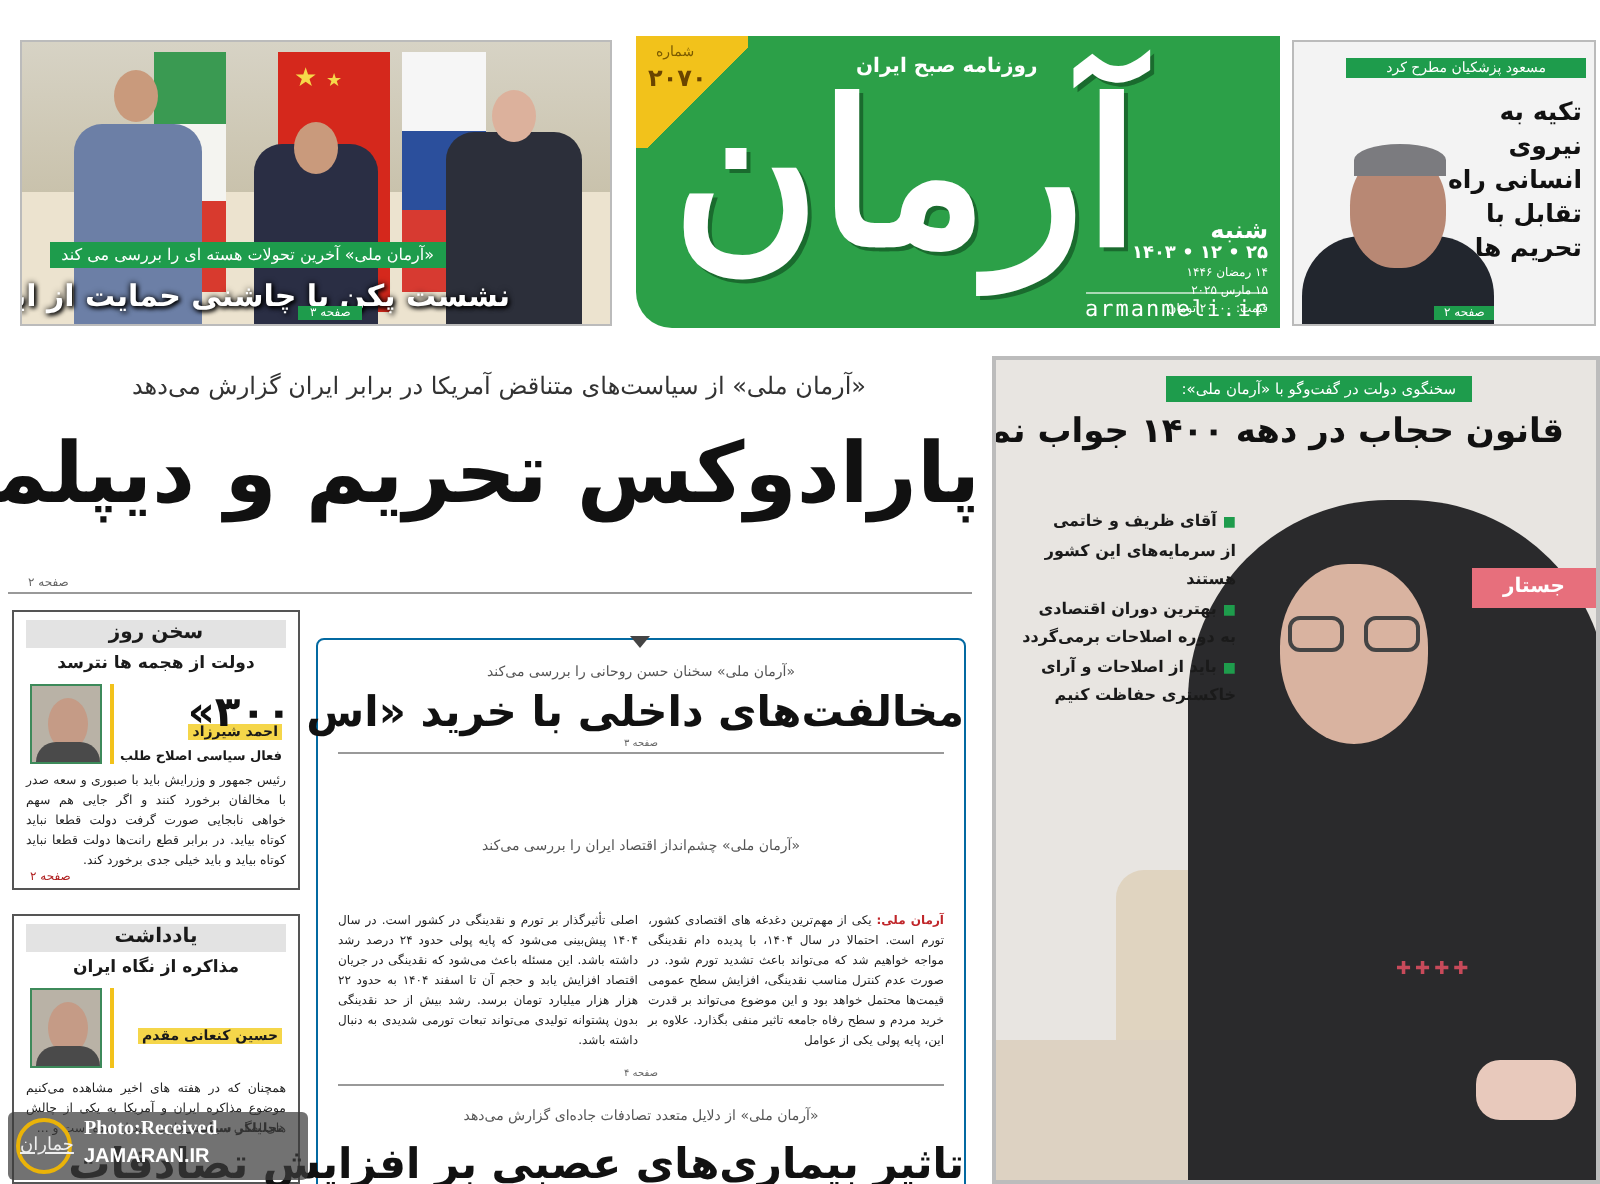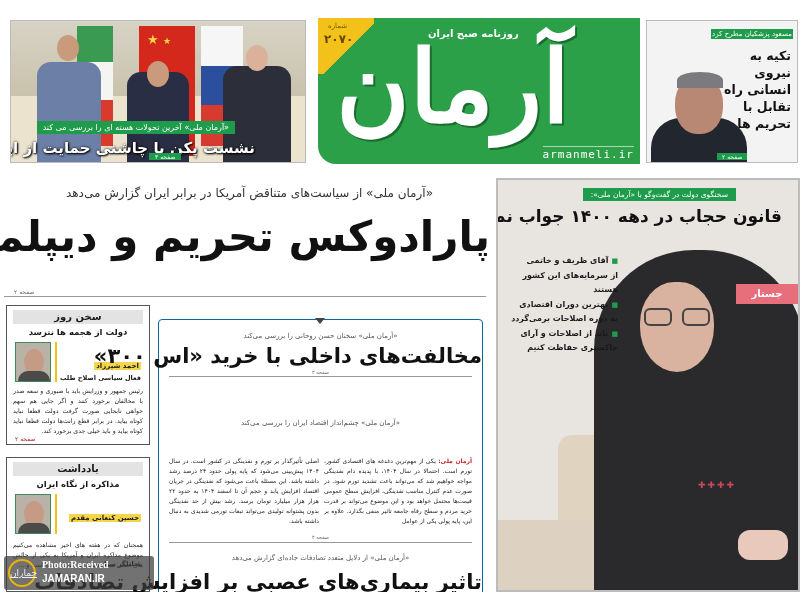--- a/index.html
+++ b/index.html
@@ -15,40 +15,40 @@
   .flag-cn { position:absolute; left:128px; top:5px; width:56px; height:130px; background:#d5281c; }
   .flag-cn::before { content:"★"; position:absolute; left:8px; top:6px; color:#f6d84a; font-size:13px; }
   .flag-cn::after { content:"★"; position:absolute; left:24px; top:10px; color:#f6d84a; font-size:9px; }
   .flag-ru { position:absolute; left:190px; top:5px; width:42px; height:120px; background: linear-gradient(#f6f6f6 0 33%, #2b4f9c 33% 66%, #d73a31 66%); }
   .person { position:absolute; bottom:0; border-radius: 14px 14px 0 0; }
   .p1 { left:26px; width:64px; height:100px; background:#6c7fa6; }
   .p2 { left:116px; width:62px; height:90px; background:#2a2e44; }
   .p3 { left:212px; width:68px; height:96px; background:#2c2f3a; }
   .head { position:absolute; width:22px; height:26px; border-radius:50%; background:#c99a7c; }
   .h1 { left:46px; top:14px; } .h2 { left:136px; top:40px; } .h3 { left:235px; top:24px; background:#dcb19c; }
-  #top-left .kicker { position:absolute; right:70px; top:100px; background:#1e9c4c; color:#fff; font-size:8px; padding:2px 6px; white-space:nowrap; }
+  #top-left .kicker { position:absolute; right:82px; top:100px; background:#1e9c4c; color:#fff; font-size:8px; padding:2px 6px; white-space:nowrap; }
   #top-left .title { position:absolute; right:50px; top:118px; color:#fff; font-weight:bold; font-size:15px; text-shadow: 0 0 3px #000, 1px 1px 2px #000; white-space:nowrap; }
   #top-left .page-tag { position:absolute; left:138px; bottom:2px; background:#1e9c4c; color:#fff; font-size:6px; padding:0 6px; }
 
   
   #masthead { left: 318px; top: 18px; width: 322px; height: 146px; background: #2ca048; border-radius: 0 0 0 18px; overflow: hidden; }
   #masthead .logo { position:absolute; left:10px; top:-6px; width:250px; height:150px; color:#fff; font-size:100px; font-weight:bold; line-height:150px; text-align:center; font-family:"DejaVu Serif", serif; text-shadow: 2px 2px 0 #1a6b2e; }
   #masthead .tagline { position:absolute; left:110px; top:10px; color:#fff; font-size:10px; font-weight:bold; }
   #masthead .issue { position:absolute; left:0; top:0; width:56px; height:56px; background: linear-gradient(135deg, #f2c21b 0 55%, transparent 55%); }
   #masthead .issue-label { position:absolute; left:10px; top:4px; font-size:7px; color:#7a5a00; }
   #masthead .issue-num { position:absolute; left:6px; top:14px; font-size:12px; font-weight:bold; color:#6a4400; }
   #masthead .dateblock { position:absolute; right:6px; top:90px; text-align:right; color:#fff; }
   #masthead .day { font-size:12px; font-weight:bold; }
   #masthead .date-main { font-size:9px; font-weight:bold; color:#fff; }
   #masthead .date-line { font-size:6px; line-height:9px; }
   #masthead .site { position:absolute; right:6px; bottom:3px; color:#fff; font-size:11px; font-family:"DejaVu Sans Mono", monospace; letter-spacing:1px; border-top:1px solid rgba(255,255,255,.6); padding-top:1px; }
 
   
   #top-right { left: 646px; top: 20px; width: 152px; height: 143px; border: 1px solid #bbb; background: #f3f3f3; overflow:hidden; }
-  #top-right .kicker { position:absolute; right:4px; top:8px; background:#1e9c4c; color:#fff; font-size:7px; padding:1px 1px; white-space:nowrap; }
+  #top-right .kicker { position:absolute; right:4px; top:8px; background:#1e9c4c; color:#fff; font-size:7px; padding:1px 20px; white-space:nowrap; }
   #top-right .title { position:absolute; right:6px; top:26px; width:80px; font-weight:bold; font-size:12.5px; line-height:17px; color:#111; text-align:right; }
   #top-right .portrait { position:absolute; left:0; bottom:0; width:100px; height:100px; }
   #top-right .portrait .body { position:absolute; left:4px; bottom:0; width:96px; height:44px; background:#22262e; border-radius:30px 30px 0 0; }
   #top-right .portrait .face { position:absolute; left:28px; top:14px; width:48px; height:58px; background:#b88874; border-radius:46%; }
   #top-right .portrait .hair { position:absolute; left:30px; top:10px; width:46px; height:16px; background:#7b7b7f; border-radius:50% 50% 0 0; }
   #top-right .page-tag { position:absolute; left:70px; bottom:2px; background:#1e9c4c; color:#fff; font-size:6px; padding:0 5px; }
 
   
   #lead-kicker { left: 12px; top: 186px; width: 475px; text-align:center; font-size:12px; color:#333; }
   #lead-title { left: 4px; top: 212px; width: 486px; text-align:center; font-size:42px; font-weight:bold; color:#111; letter-spacing:-1px; white-space:nowrap; }
@@ -123,20 +123,27 @@
   <div class="page-tag">صفحه ۳</div>
 </div>
 
 <div id="masthead" class="abs">
   <div class="issue">
     <div class="issue-label">شماره</div>
     <div class="issue-num">۲۰۷۰</div>
   </div>
   <div class="tagline">روزنامه صبح ایران</div>
   <div class="logo">آرمان ملی</div>
+  <div class="dateblock">
+    <div class="day">شنبه</div>
+    <div class="date-main">۲۵ • ۱۲ • ۱۴۰۳</div>
+    <div class="date-line">۱۴ رمضان ۱۴۴۶</div>
+    <div class="date-line">۱۵ مارس ۲۰۲۵</div>
+    <div class="date-line">قیمت: ۲۰۰۰۰ تومان</div>
+  </div>
   <div class="site">armanmeli.ir</div>
 </div>
 
 <div id="top-right" class="abs">
   <div class="kicker">مسعود پزشکیان مطرح کرد</div>
   <div class="title">تکیه به نیروی انسانی راه تقابل با تحریم ها</div>
   <div class="portrait">
     <div class="body"></div>
     <div class="face"></div>
     <div class="hair"></div>

